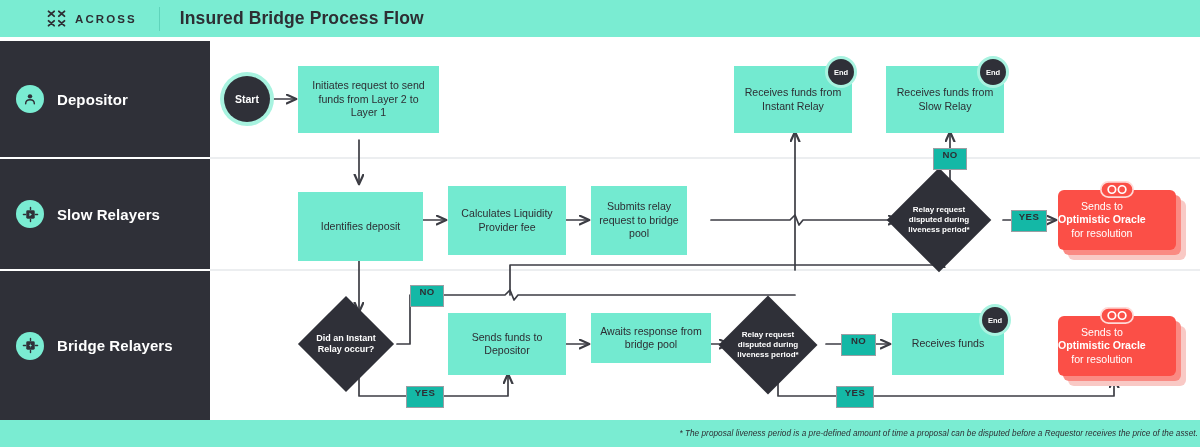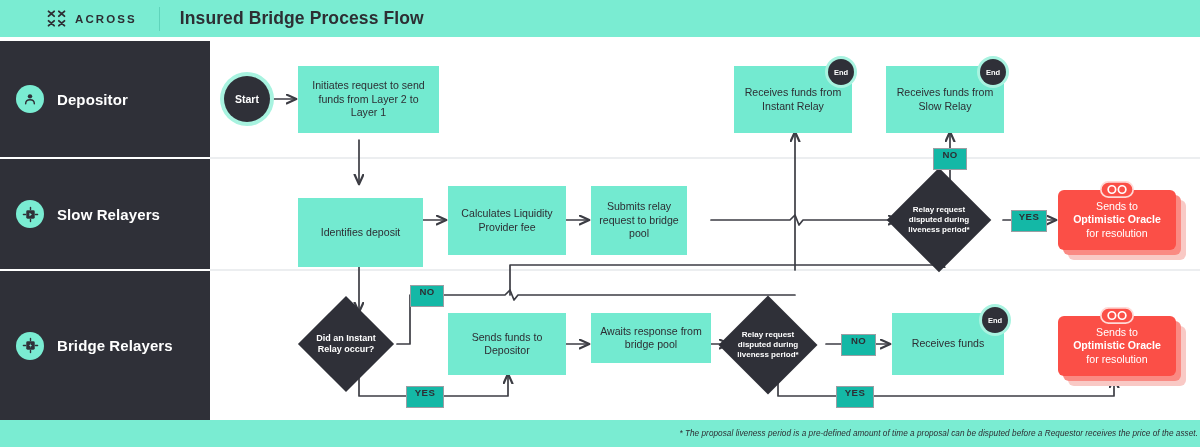--- a/index.html
+++ b/index.html
@@ -108,21 +108,21 @@
 
   
   .oracle-stack{position:absolute;}
   .oracle-stack .sh{
     position:absolute;border-radius:6px;
   }
   .oracle-stack .sh3{left:10px;top:10px;width:100%;height:100%;background:#f9c9c5;}
   .oracle-stack .sh2{left:5px;top:5px;width:100%;height:100%;background:#fa8a83;}
   .oracle-stack .sh1{
     left:0;top:0;width:100%;height:100%;background:#fb4f47;
-    display:flex;align-items:center;justify-content:center;text-align:center;
+    display:flex;align-items:center;text-align:center;
     color:#ffffff;font-size:10.6px;line-height:13.4px;
   }
   .oracle-stack .sh1 b{font-weight:bold;}
   .uma-mark{
     position:absolute;z-index:7;width:34px;height:17px;
   }
 
   
   .pill{
     position:absolute;background:#14b8a6;border:1.4px solid #9b9ea3;
@@ -253,21 +253,21 @@
     <span>End</span>
   </div>
 
   <div class="node box-mint" style="left:886px;top:66px;width:118px;height:67px;">
     <span>Receives funds from Slow Relay</span>
   </div>
   <div class="end-badge" style="left:980px;top:59px;">
     <span>End</span>
   </div>
 
-  <div class="node box-mint" style="left:298px;top:198px;width:125px;height:69px;">
+  <div class="node box-mint" style="left:298px;top:192px;width:125px;height:69px;">
     <span>Identifies deposit</span>
   </div>
 
   <div class="node box-mint" style="left:448px;top:186px;width:118px;height:69px;">
     <span>Calculates Liquidity Provider fee</span>
   </div>
 
   <div class="node box-mint" style="left:591px;top:186px;width:96px;height:69px;">
     <span>Submits relay request to bridge pool</span>
   </div>

